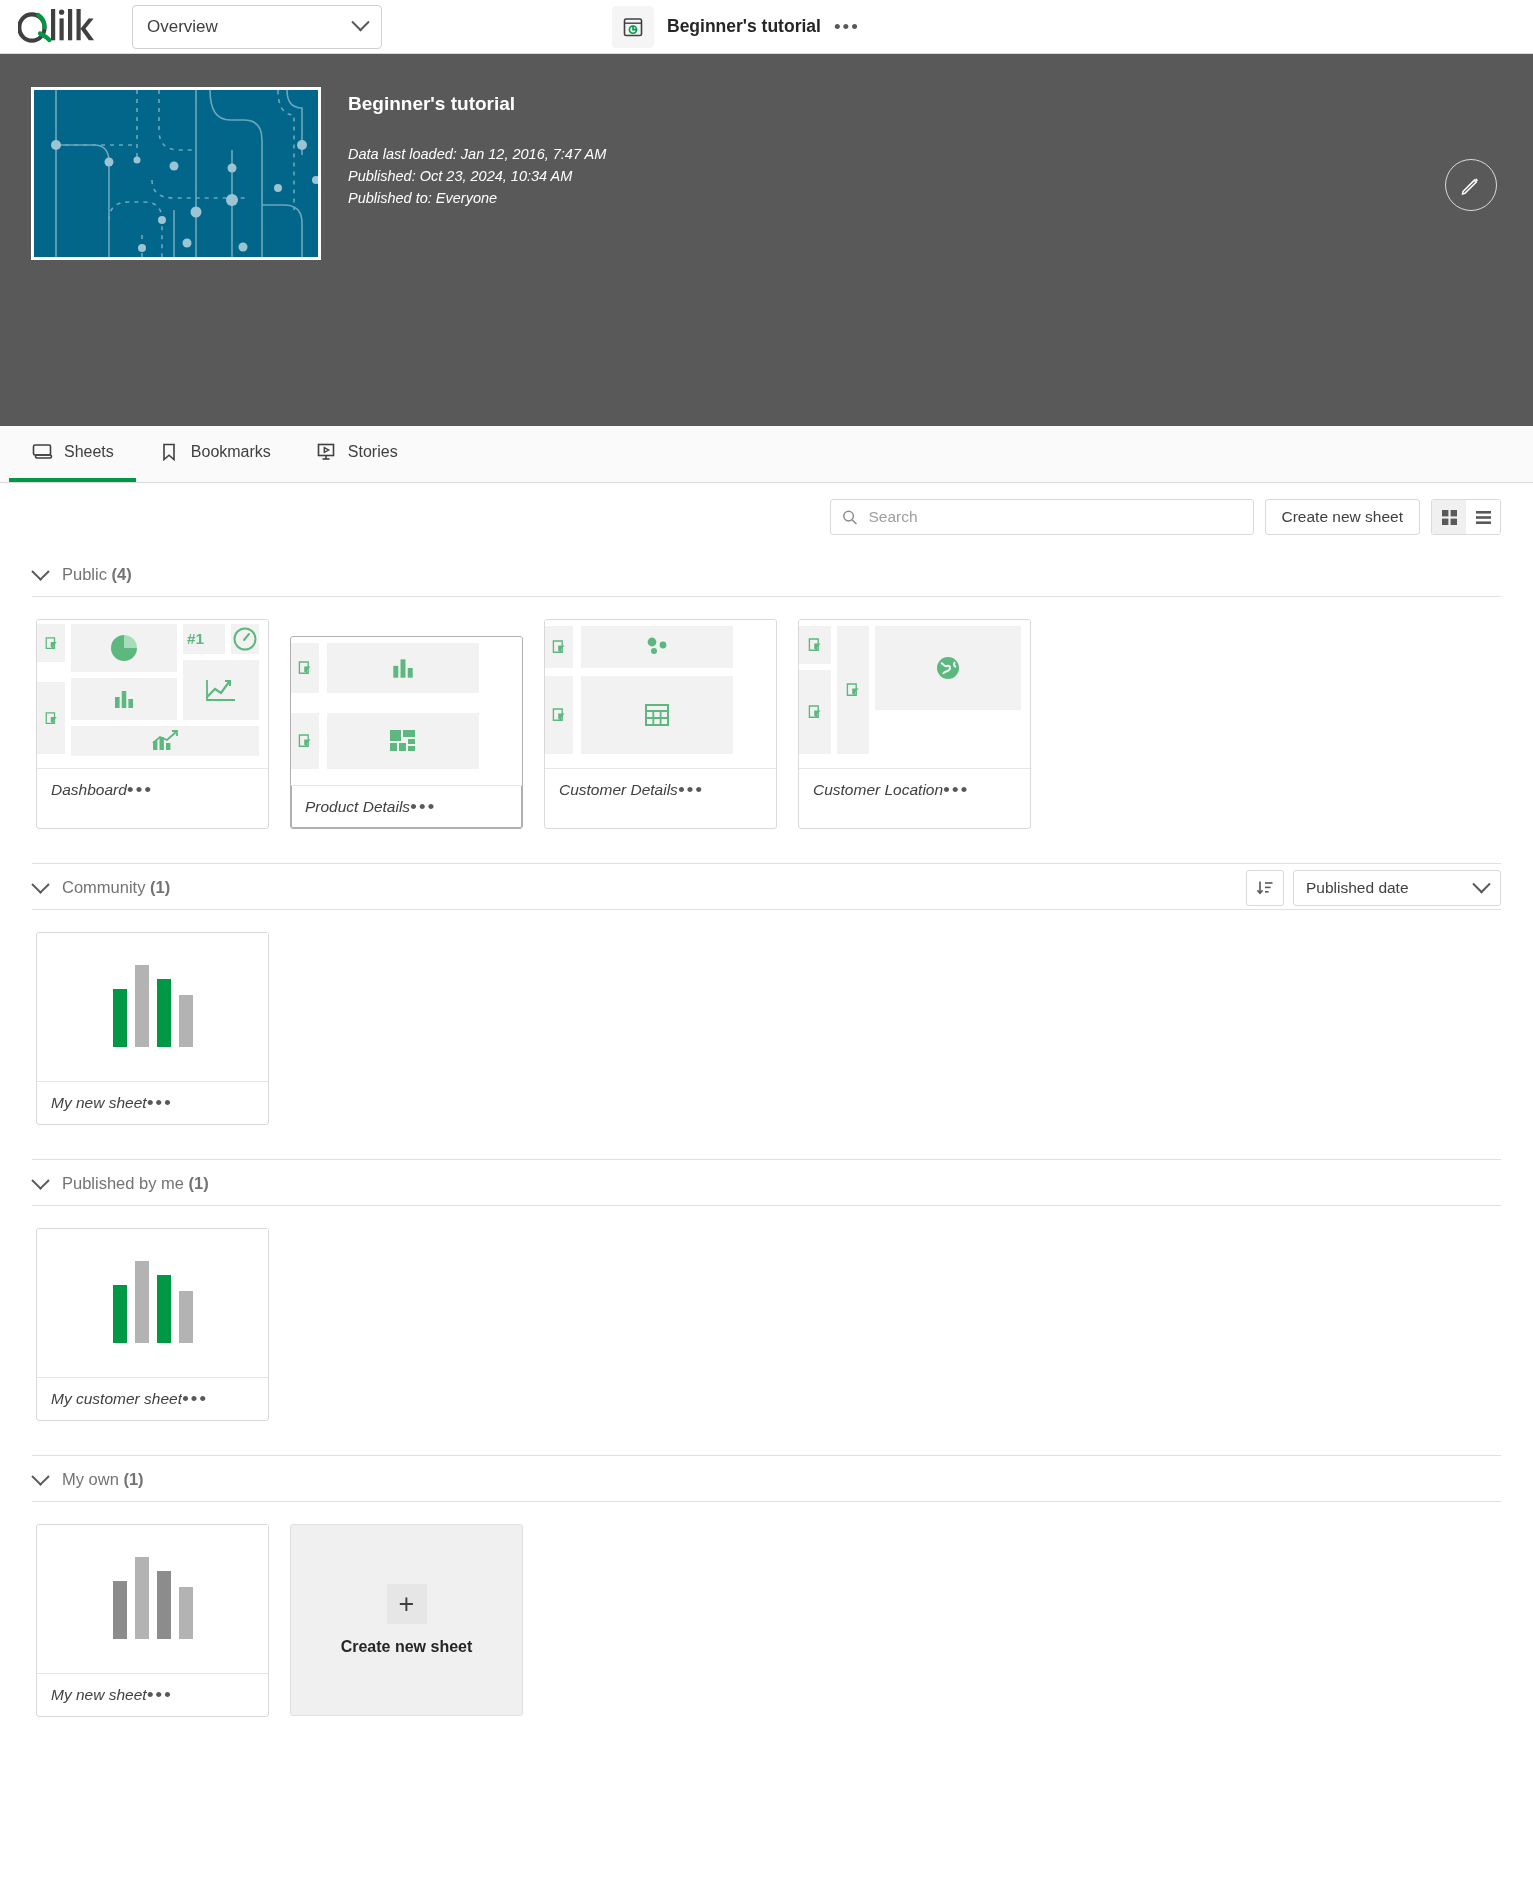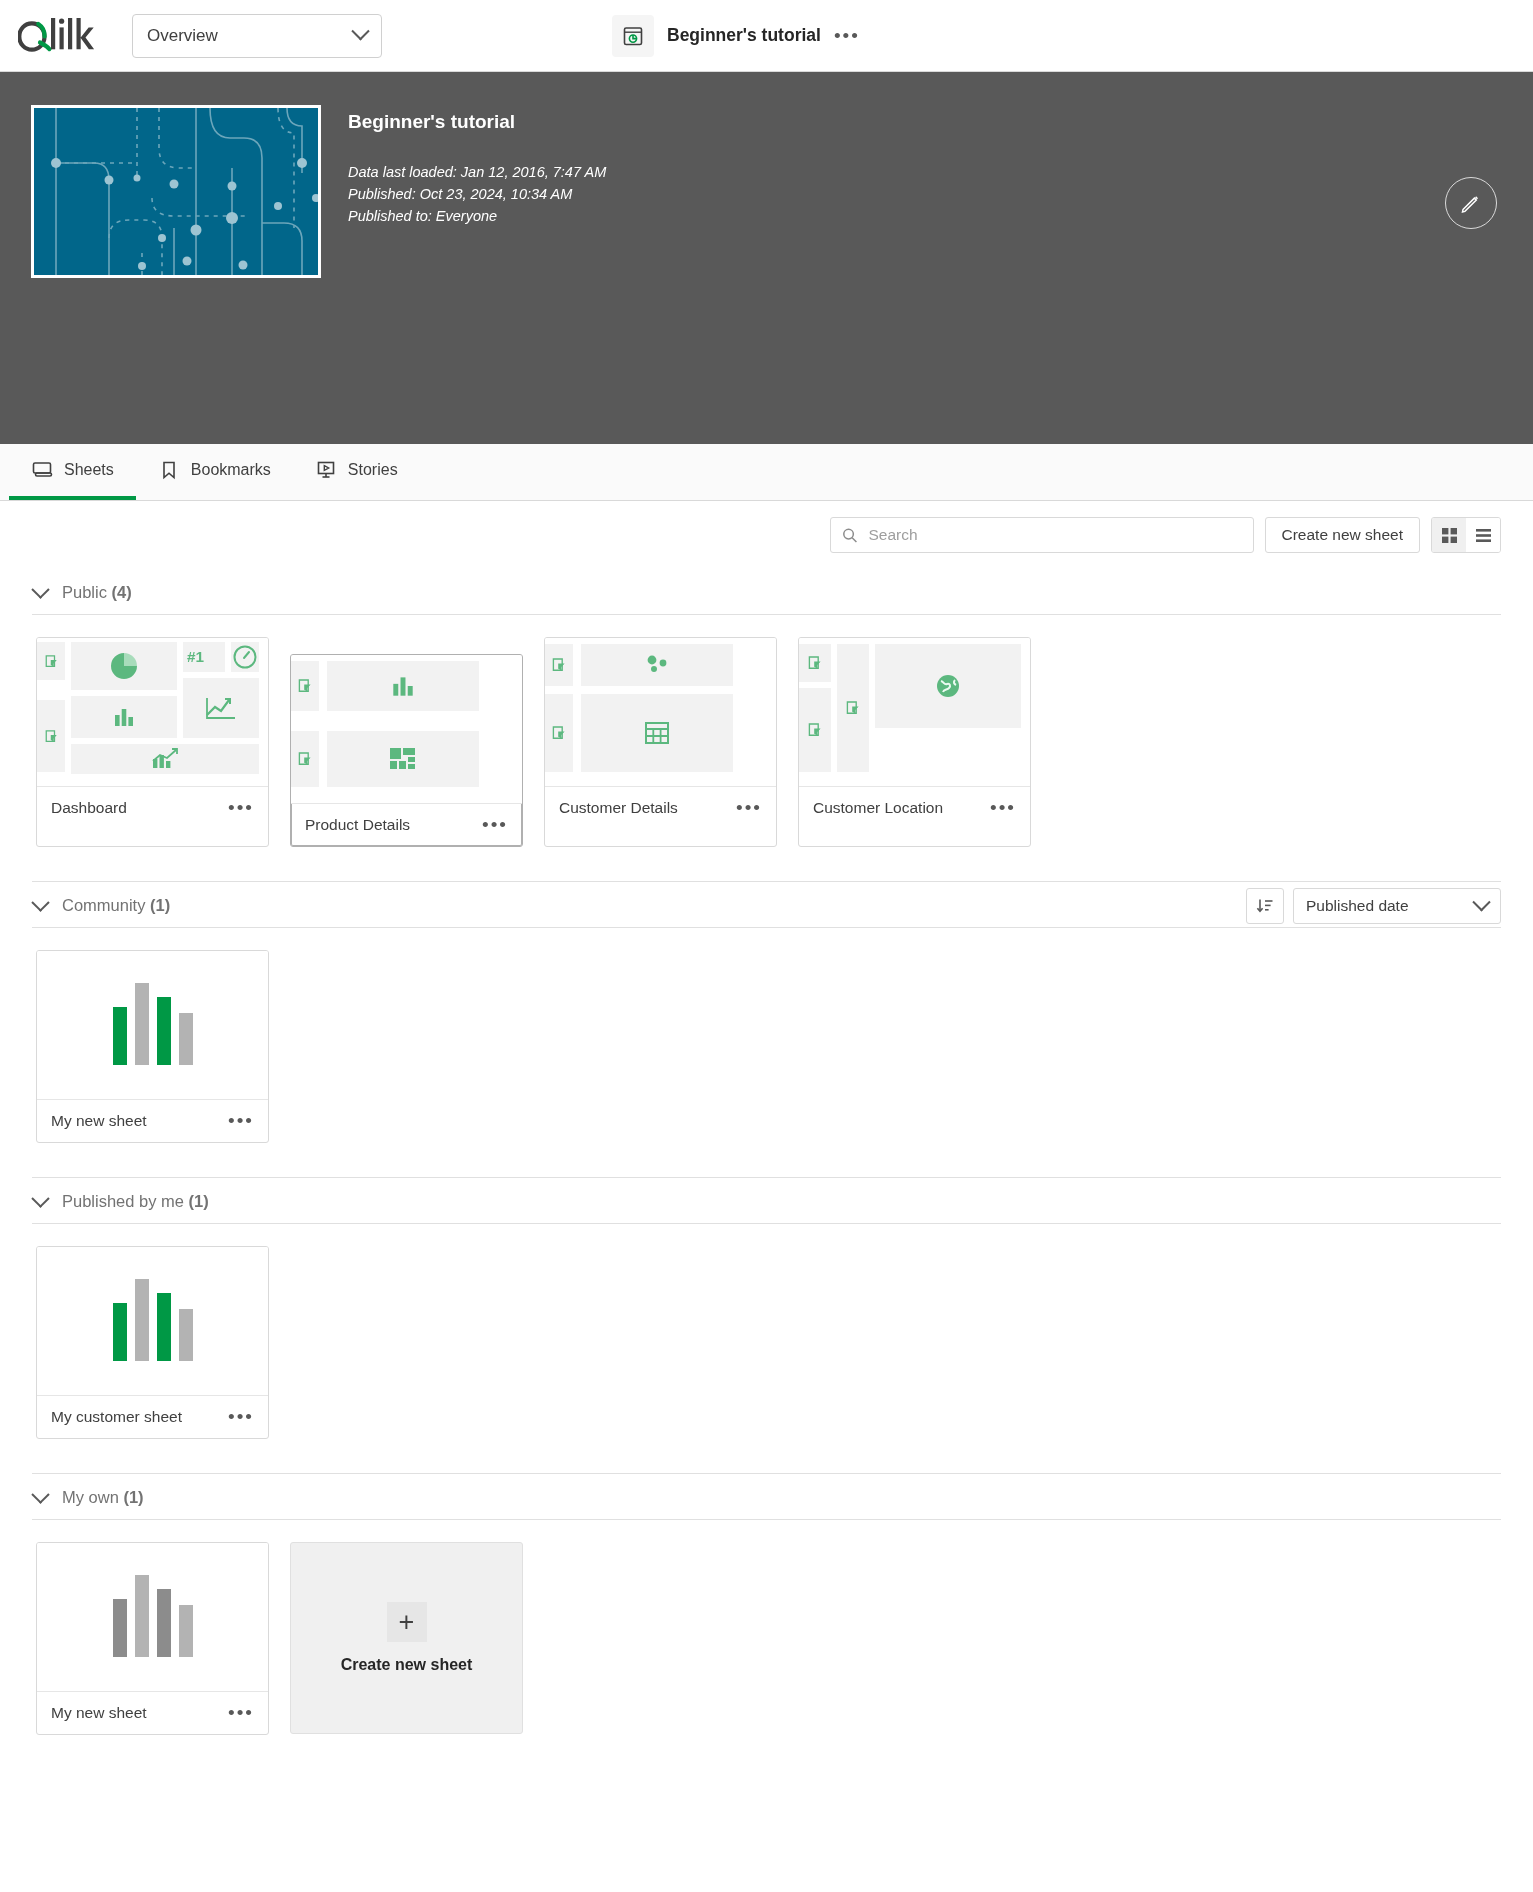--- a/index.html
+++ b/index.html
@@ -8,21 +8,21 @@
     width: 1533px;
     height: 1892px;
     font-family: "Liberation Sans", sans-serif;
     background: #ffffff;
     color: #404040;
     overflow: hidden;
   }
 
   
   .topbar {
-    height: 72px;
+    height: 54px;
     display: flex;
     align-items: center;
     border-bottom: 1px solid #d9d9d9;
     background: #fff;
     padding: 0 18px;
     position: relative;
   }
   .qlik-logo {
     width: 96px; height: 48px;
     margin-right: 18px;
@@ -269,24 +269,25 @@
     height: 148px;
     background: #fff;
     position: relative;
     overflow: hidden;
   }
   .card-foot {
     height: 43px;
     border-top: 1px solid #e6e6e6;
     display: flex;
     align-items: center;
-    justify-content: space-between;
+    justify-content: flex-start;
     padding: 0 14px;
     font-size: 15.5px;
     color: #404040;
+    font-style: italic;
   }
   .card-name { white-space: nowrap; overflow: hidden; text-overflow: ellipsis; }
 
   
   .mini { position: absolute; inset: 0; padding: 7px; }
   .mini-tile {
     position: absolute;
     background: #f2f2f2;
     display: flex; align-items: center; justify-content: center;
   }

